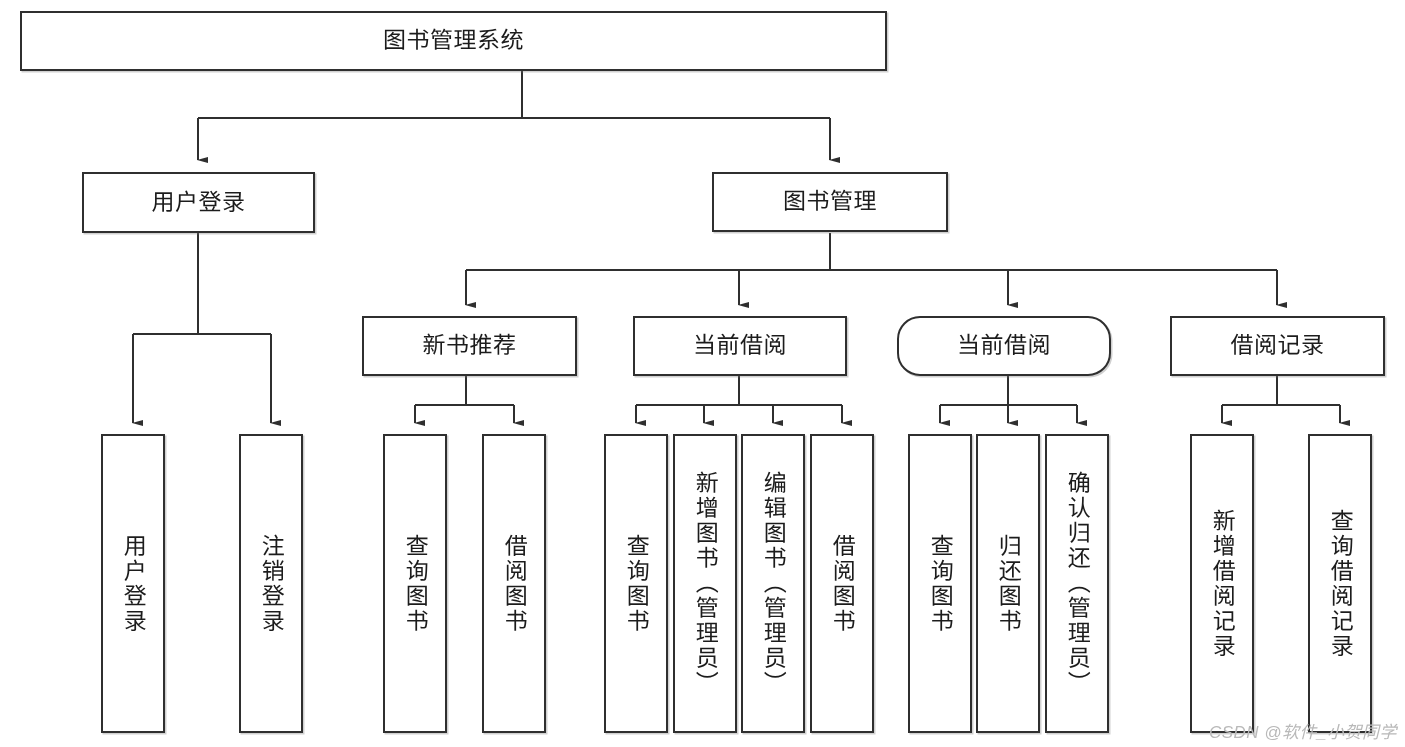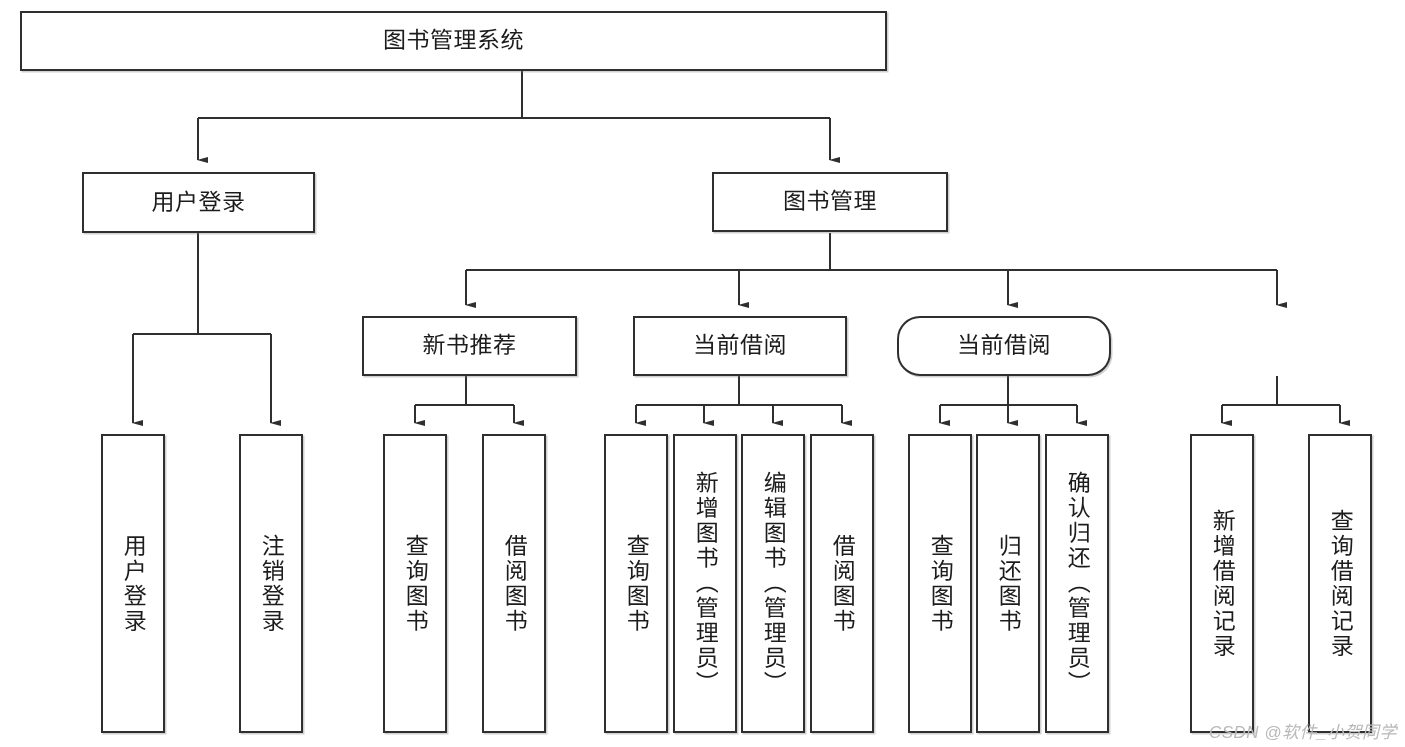--- a/index.html
+++ b/index.html
@@ -143,20 +143,23 @@
 
   <div class="node horizontal" style="left:362px; top:316px; width:215px; height:60px;">
     <span class="label">新书推荐</span>
   </div>
   <div class="node horizontal" style="left:633px; top:316px; width:214px; height:60px;">
     <span class="label">当前借阅</span>
   </div>
   <div class="node horizontal" style="left:897px; top:316px; width:214px; height:60px;border-radius:23px;">
     <span class="label">当前借阅</span>
   </div>
+  <div class="node horizontal" style="left:1170px; top:316px; width:215px; height:60px;">
+    <span class="label">借阅记录</span>
+  </div>
 
   <div class="node vertical" style="left:101px; top:434px; width:64px; height:299px;">
     <span class="label">用户登录</span>
   </div>
   <div class="node vertical" style="left:239px; top:434px; width:64px; height:299px;">
     <span class="label">注销登录</span>
   </div>
 
   <div class="node vertical" style="left:383px; top:434px; width:64px; height:299px;">
     <span class="label">查询图书</span>

